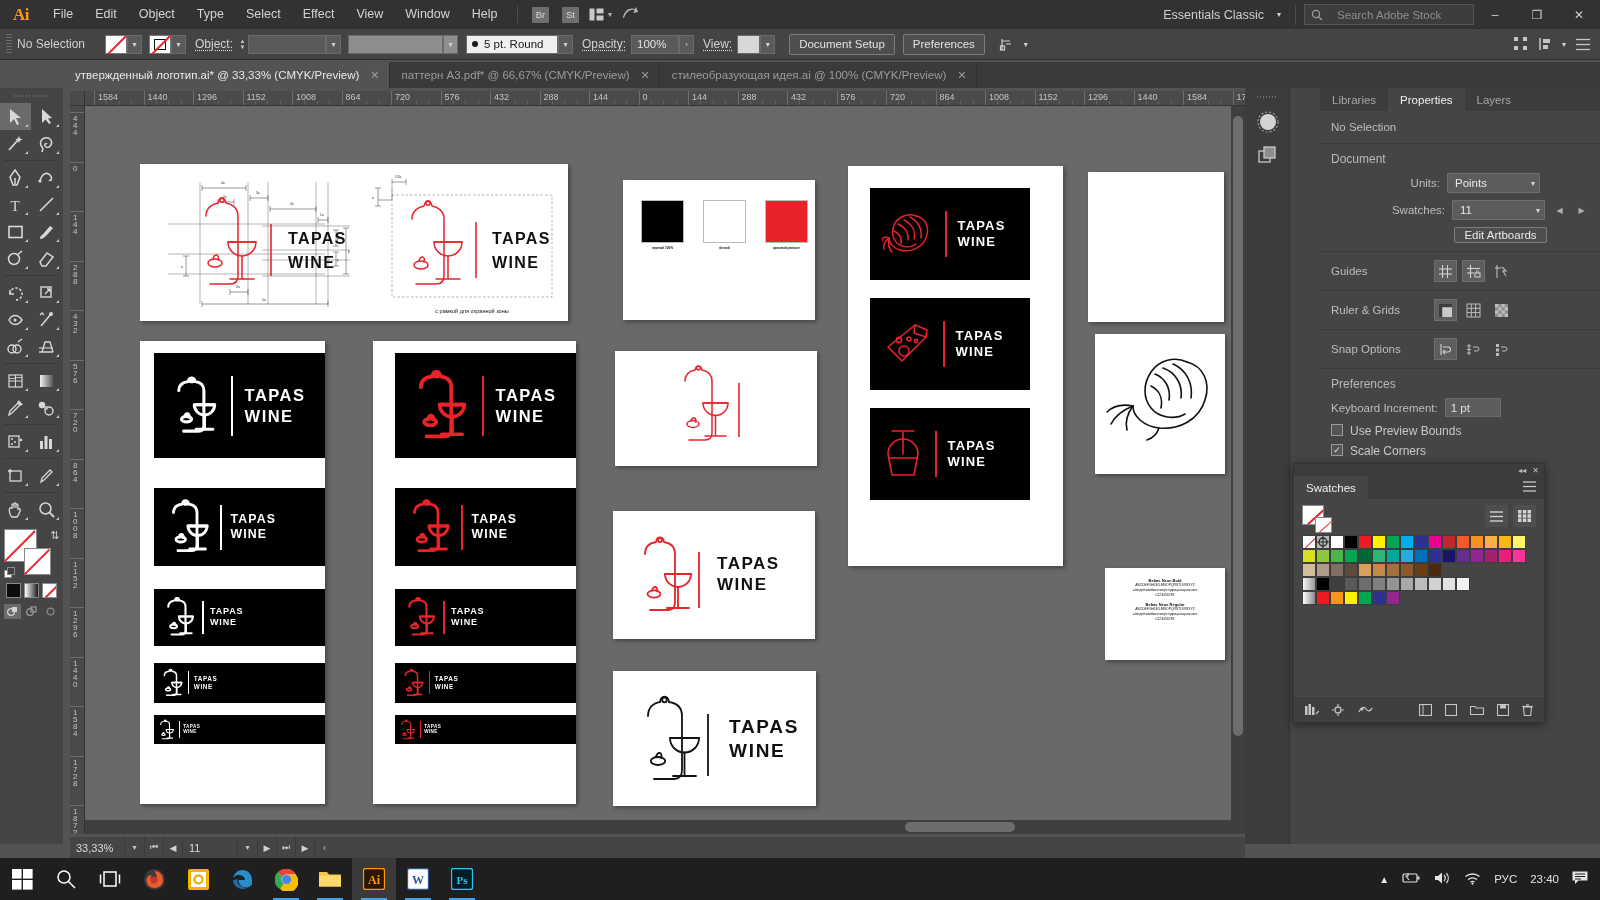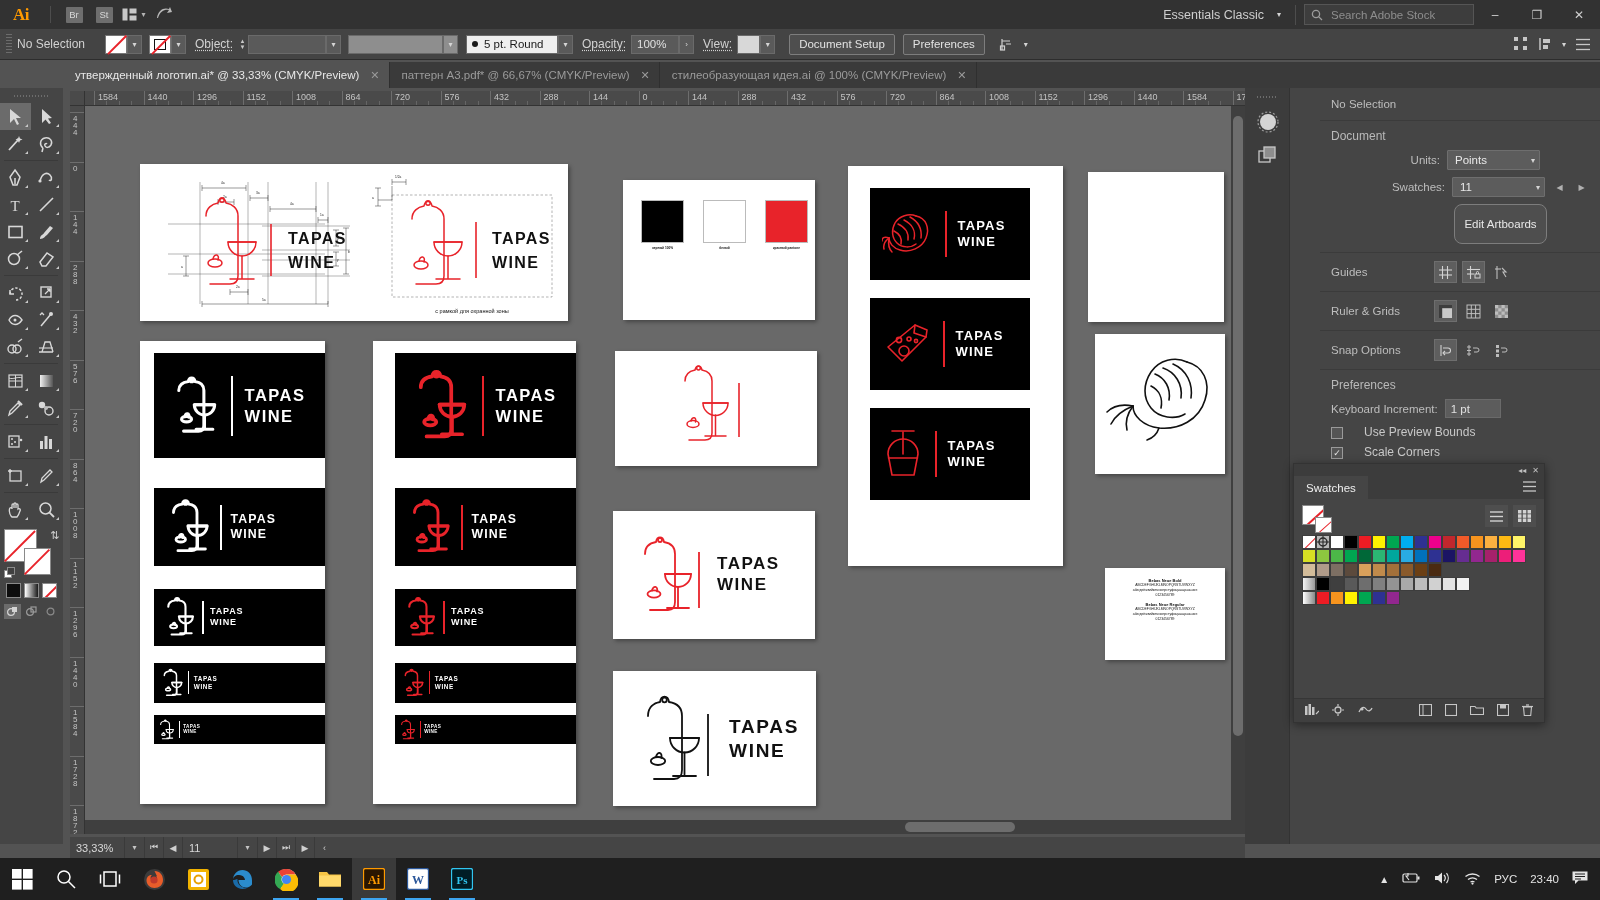--- a/index.html
+++ b/index.html
@@ -20,21 +20,21 @@
   .menu-item { padding:0 11px; height:29px; line-height:29px; color:#d4d4d4; font-size:12.5px; cursor:default; }
   .mb-sep { width:1px; height:17px; background:#4d4d4d; margin:0 8px; }
   .mb-icon { width:24px; height:18px; display:flex; align-items:center; justify-content:center;
              margin:0 3px; color:#b4b4b4; font-size:10px; }
   .mb-sq { width:17px; height:16px; background:#6e6e6e; color:#d8d8d8; font-size:9.5px;
            display:flex;align-items:center;justify-content:center; border-radius:1px;}
   .mb-right { margin-left:auto; display:flex; align-items:center; height:29px; }
   .ws-switch { color:#cfcfcf; font-size:12.5px; padding:0 6px; display:flex; align-items:center; gap:7px;}
   .vbar { width:1px; height:20px; background:#4d4d4d; margin:0 8px; }
   .stock-search { width:170px; height:21px; background:#3d3d3d; border:1px solid #555;
-                  display:flex; align-items:center; padding-left:6px; gap:8px; color:#8e8e8e; font-size:11.5px;}
+                  display:flex; align-items:center; padding-left:6px; gap:14px; color:#8e8e8e; font-size:11.5px;}
   .wbtn { width:42px; height:29px; display:flex; align-items:center; justify-content:center;
           color:#d0d0d0; font-size:12px; }
 
   
   .controlbar { position:absolute; left:0; top:29px; width:1600px; height:31px;
                 background:#444444; display:flex; align-items:center; padding-left:6px;
                 border-bottom:1px solid #2d2d2d;}
   .grip { width:6px; height:20px; margin-right:5px;
           background-image:repeating-linear-gradient(to bottom,#6c6c6c 0 1px,transparent 1px 3px);}
   .cb-label { color:#d2d2d2; font-size:12px; white-space:nowrap; }
@@ -137,28 +137,28 @@
   .ptab.active { background:#454545; color:#efefef; }
   .psec { padding:8px 11px; border-bottom:1px solid #3b3b3b; }
   .psec-title { color:#b9b9b9; font-size:12px; margin-bottom:7px; }
   .prow { display:flex; align-items:center; margin-bottom:7px; gap:7px; }
   .plabel { color:#bdbdbd; font-size:11.5px; text-align:right; }
   .select { height:20px; background:#5c5c5c; border:1px solid #6e6e6e; display:flex; align-items:center;
             justify-content:space-between; padding:0 4px 0 7px; color:#e8e8e8; font-size:11.5px; border-radius:1px;}
   .chev { font-size:8px; color:#d5d5d5; margin-left:6px; }
   .arrbtn { width:15px; height:18px; display:flex; align-items:center; justify-content:center;
             color:#b0b0b0; font-size:8px; }
-  .bigbtn { width:100%; height:40px; border:1px solid #7d7d7d; background:#4e4e4e; color:#e8e8e8;
-            font-size:11.5px; display:flex; align-items:center; justify-content:center; border-radius:8px;}
+  .bigbtn { width:100%; height:16px; border:1px solid #7d7d7d; background:#4e4e4e; color:#e8e8e8;
+            font-size:11.5px; display:flex; align-items:center; justify-content:center; border-radius:2px;}
   .iconrow { display:flex; gap:5px; }
   .ibtn { width:23px; height:22px; background:#4e4e4e; border:1px solid transparent; display:flex;
           align-items:center; justify-content:center; color:#cdcdcd; }
   .ibtn.on { background:#5e5e5e; border-color:#6e6e6e; }
   .ibtn.flat { background:transparent; }
-  .cbrow { display:flex; align-items:flex-end; gap:21px; margin-bottom:6px; }
+  .cbrow { display:flex; align-items:flex-start; gap:7px; margin-bottom:6px; }
   .cbox { width:12px; height:12px; border:1px solid #9a9a9a; background:#555; display:flex;
           align-items:center; justify-content:center; font-size:9px; color:#e5e5e5; }
 
   
   .swpanel { position:absolute; left:1293px; top:463px; width:252px; height:260px; background:#454545;
              border:1px solid #333; box-shadow:0 2px 9px rgba(0,0,0,.45); }
   .sw-title { height:13px; background:#3c3c3c; display:flex; align-items:center; justify-content:flex-end;
               padding-right:5px; gap:6px; color:#c0c0c0; font-size:8px; }
   .sw-tabs { height:22px; background:#3c3c3c; display:flex; align-items:flex-end; }
   .sw-body { padding:6px 8px; }
@@ -188,20 +188,31 @@
   .tray { margin-left:auto; display:flex; align-items:center; gap:13px; padding-right:12px;
           color:#e4e4e4; font-size:11.5px; }
 </style>
 </head>
 <body>
 
 <div class="app">
 
   <div class="menubar">
     <div class="ai-logo">Ai</div>
+    <div id="menus" style="display:flex">
+        <div class="menu-item">File</div>
+        <div class="menu-item">Edit</div>
+        <div class="menu-item">Object</div>
+        <div class="menu-item">Type</div>
+        <div class="menu-item">Select</div>
+        <div class="menu-item">Effect</div>
+        <div class="menu-item">View</div>
+        <div class="menu-item">Window</div>
+        <div class="menu-item">Help</div>
+      </div>
     <div class="mb-sep"></div>
     <div class="mb-icon">
       <div class="mb-sq">Br</div>
     </div>
     <div class="mb-icon">
       <div class="mb-sq">St</div>
     </div>
     <div class="mb-icon">
       <svg width="15" height="13" viewBox="0 0 15 13">
           <rect x="0.5" y="0.5" width="5" height="12" fill="#c8c8c8"></rect>
@@ -1232,20 +1243,25 @@
       </div>
       <div class="rail-btn">
         <svg width="20" height="20" viewBox="0 0 20 20">
             <rect x="1" y="5" width="11" height="11" fill="none" stroke="#c8c8c8" stroke-width="1.3"></rect>
             <rect x="6" y="1" width="11" height="11" fill="#8e8e8e" stroke="#c8c8c8" stroke-width="1.3"></rect>
           </svg>
       </div>
     </div>
 
     <div class="props">
+      <div class="panel-tabs" id="ptabs">
+          <div class="ptab">Libraries</div>
+          <div class="ptab active">Properties</div>
+          <div class="ptab">Layers</div>
+        </div>
 
       <div class="psec" style="padding-top:10px;padding-bottom:10px">
         <div class="plabel" style="text-align:left">No Selection</div>
       </div>
 
       <div class="psec">
         <div class="psec-title">Document</div>
         <div class="prow" style="justify-content:flex-end">
           <div class="plabel">Units:</div>
           <div class="select" style="width:93px">

